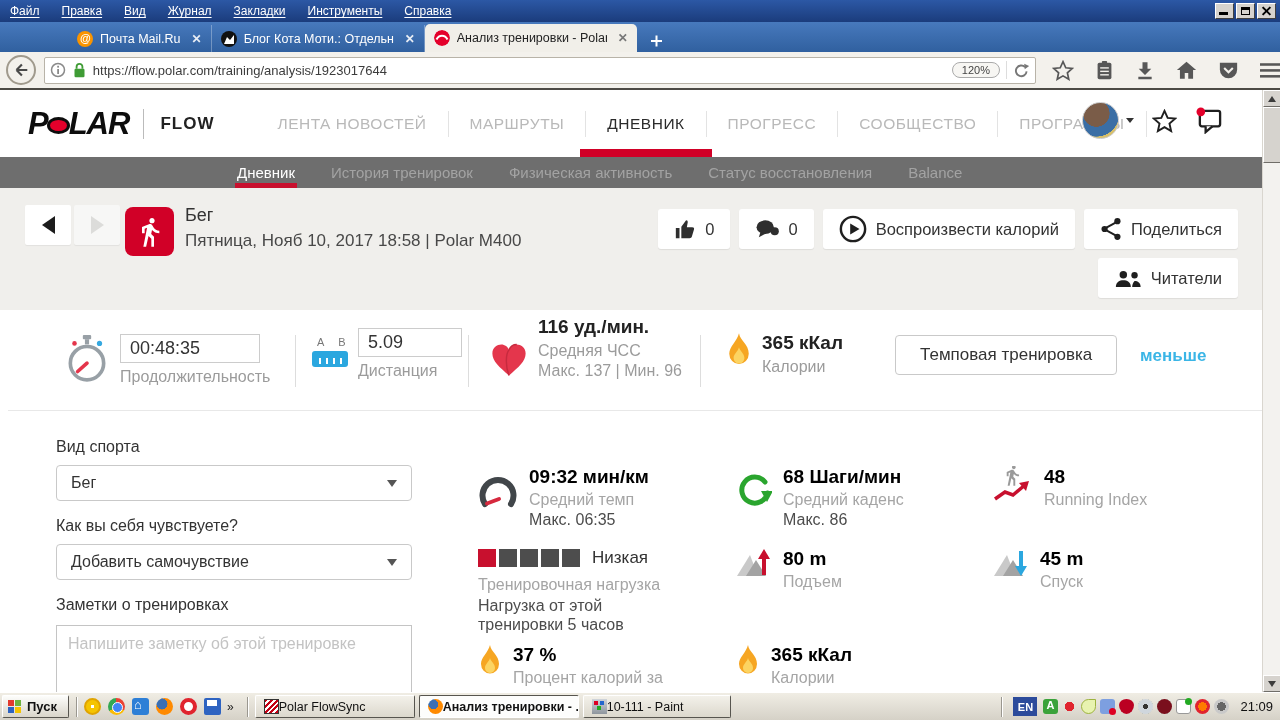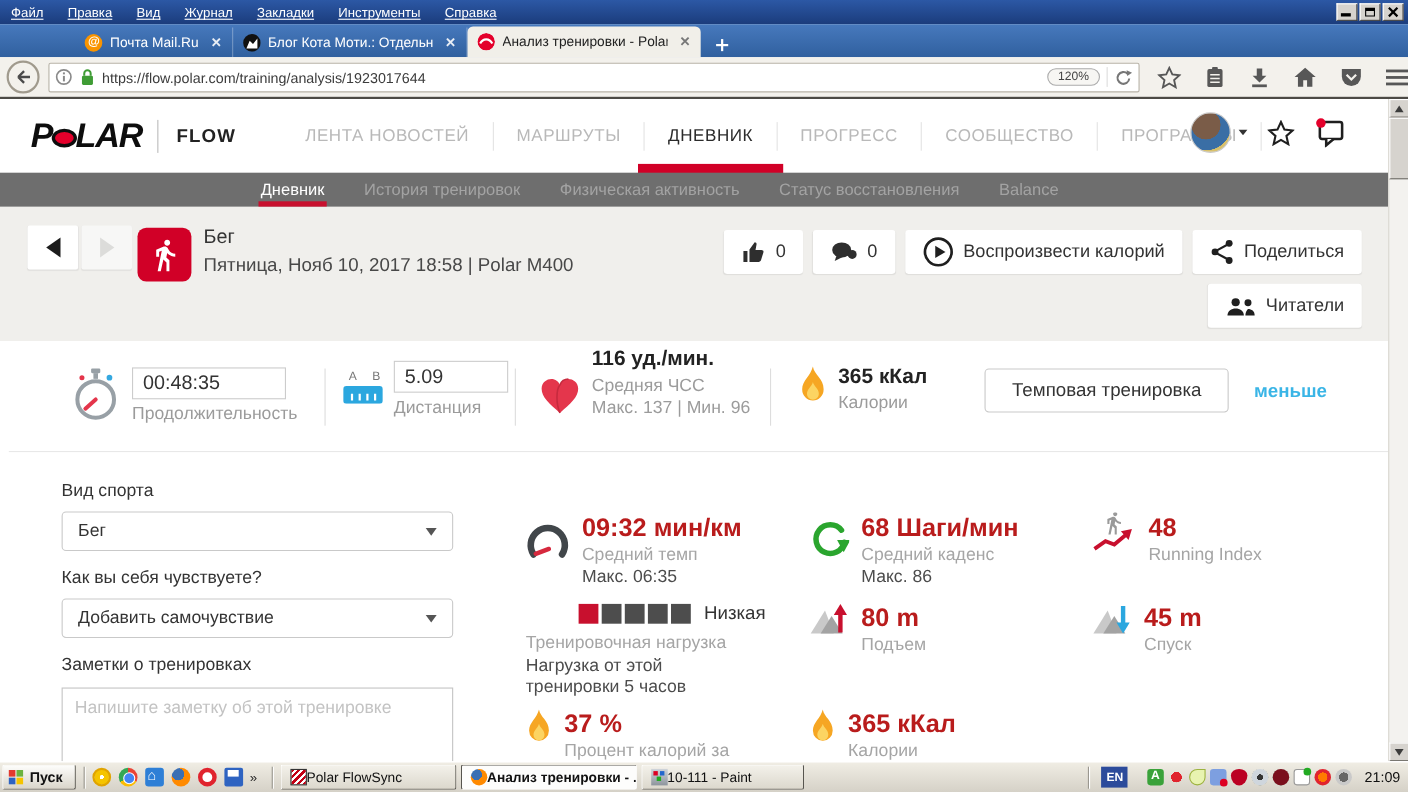--- a/index.html
+++ b/index.html
@@ -85,24 +85,24 @@
   .type-btn { position:absolute; left:895px; top:25px; background:#fff; border:1px solid #c9c9c9; border-radius:4px; padding:9px 24px; font-size:17px; color:#333; }
   .less-link { position:absolute; left:1140px; top:36px; font-size:17px; color:#3ab5e6; font-weight:600; }
 
   .details { position:absolute; left:8px; top:320px; width:1262px; height:282px; background:#fff; border-top:1px solid #e8e8e8; }
   .flabel { position:absolute; left:48px; font-size:16px; color:#333; }
   .fselect { position:absolute; left:48px; width:356px; height:36px; border:1px solid #c9c9c9; border-radius:4px; background:#fff; display:flex; align-items:center; padding:0 14px; font-size:16px; color:#333; }
   .fselect .sel-caret { margin-left:auto; width:0; height:0; border-left:5px solid transparent; border-right:5px solid transparent; border-top:7px solid #555; }
   .fnotes { position:absolute; left:48px; width:356px; height:74px; border:1px solid #c4c4c4; font-size:16px; padding:9px 11px; resize:none; font-family:"Liberation Sans",sans-serif; color:#333; }
   .fnotes::placeholder { color:#c3c3c3; }
   .stat { position:absolute; display:flex; gap:11px; }
-  .stat .v { font-size:23px; font-weight:bold; color:#b91c1c; }
+  .stat .v { font-size:19px; font-weight:bold; color:#000000; }
   .stat .l { font-size:16px; color:#a5a5a5; margin-top:3px; }
   .stat .m { font-size:16px; color:#4c4c4c; margin-top:2px; }
-  .loadrow { display:flex; align-items:center; gap:3px;margin-left:48px; }
+  .loadrow { display:flex; align-items:center; gap:3px; }
   .lsq { width:18px; height:18px; background:#4d4d4d; }
   .lsq.on { background:#c8102e; }
   .loadlvl { font-size:17px; color:#333; margin-left:9px; }
 
   .pagescroll { position:absolute; right:0; top:0; width:18px; height:602px; background:#f3f2ef; border-left:1px solid #d9d6cf; }
   .sbtn { position:absolute; left:0; width:18px; height:17px; background:#d6d3ce; border:1px solid; border-color:#fff #6f6d68 #6f6d68 #fff; display:flex; align-items:center; justify-content:center; }
   .sthumb { position:absolute; left:0; top:17px; width:18px; height:56px; background:#d6d3ce; border:1px solid; border-color:#fff #6f6d68 #6f6d68 #fff; }
   .tri-up { width:0; height:0; border-left:4px solid transparent; border-right:4px solid transparent; border-bottom:6px solid #3c3c3c; }
   .tri-dn { width:0; height:0; border-left:4px solid transparent; border-right:4px solid transparent; border-top:6px solid #3c3c3c; }
 
@@ -129,21 +129,21 @@
   .chev { font-size:12px; color:#222; margin:0 6px; }
   .task { height:23px; display:flex; align-items:center; padding:0 8px; margin-right:4px;
     background:linear-gradient(#f3f1ea,#dcd8cd); border:1px solid; border-color:#fff #57554f #57554f #fff; border-radius:2px; font-size:12.5px; color:#111; width:160px; white-space:nowrap; overflow:hidden; }
   .task.active { background:#fdfdfc; border-color:#57554f #fff #fff #57554f; font-weight:bold; }
   .ticon { width:15px; height:15px; flex:0 0 auto; }
   .t-flowsync { background:repeating-linear-gradient(135deg,#c40014 0 2px,#fff 2px 4px); border:1px solid #333; }
   .t-firefox { border-radius:50%; background:radial-gradient(circle at 35% 35%,#3b6fb3 0 35%,#ff8a00 36%); }
   .t-paint { background:linear-gradient(#cfd4da,#8e959d); position:relative; }
   .t-paint::after { content:""; position:absolute; left:2px; top:2px; width:4px; height:4px; background:#d02; box-shadow:6px 0 0 #26c, 3px 5px 0 #2a2; }
   .tray { margin-left:auto; display:flex; align-items:center; gap:4px; padding-right:7px; }
-  .lang { width:24px; height:19px; background:#2c4b9b; color:#fff; font-size:11px; font-weight:bold; display:flex; align-items:center; justify-content:center; margin-right:14px; }
+  .lang { width:24px; height:19px; background:#2c4b9b; color:#fff; font-size:11px; font-weight:bold; display:flex; align-items:center; justify-content:center; margin-right:2px; }
   .tico { width:15px; height:15px; border-radius:3px; }
   .c-a { background:#3aa23a; position:relative; } .c-a::before{content:"A";color:#fff;font-size:11px;font-weight:bold;position:absolute;left:3px;top:0;}
   .c-bug { background:radial-gradient(circle,#e0242e 0 45%,transparent 46%); }
   .c-leaf { background:#e8f3b0; border-radius:50% 0 50% 50%; border:1px solid #9db33f; }
   .c-net { background:#7d9fe0; position:relative; } .c-net::after{content:"";position:absolute;right:-1px;bottom:-1px;width:7px;height:7px;background:#d02;border-radius:50%;}
   .c-shield { background:#b02; border-radius:50% 50% 50% 50%/40% 40% 60% 60%; }
   .c-cam { background:radial-gradient(circle,#333 0 25%,#cfd6dd 26% 70%,#9aa 71%); border-radius:50%; }
   .c-dm { background:radial-gradient(circle,#7a0f1d 0 70%,#3a070e 71%); border-radius:50%; }
   .c-sync { background:#fff; border:1px solid #999; position:relative; } .c-sync::after{content:"";position:absolute;right:-2px;top:-2px;width:7px;height:7px;background:#2a2;border-radius:50%;}
   .c-avira { background:radial-gradient(circle,#ff7a00 0 40%,#e0242e 41%); border-radius:50%; }

